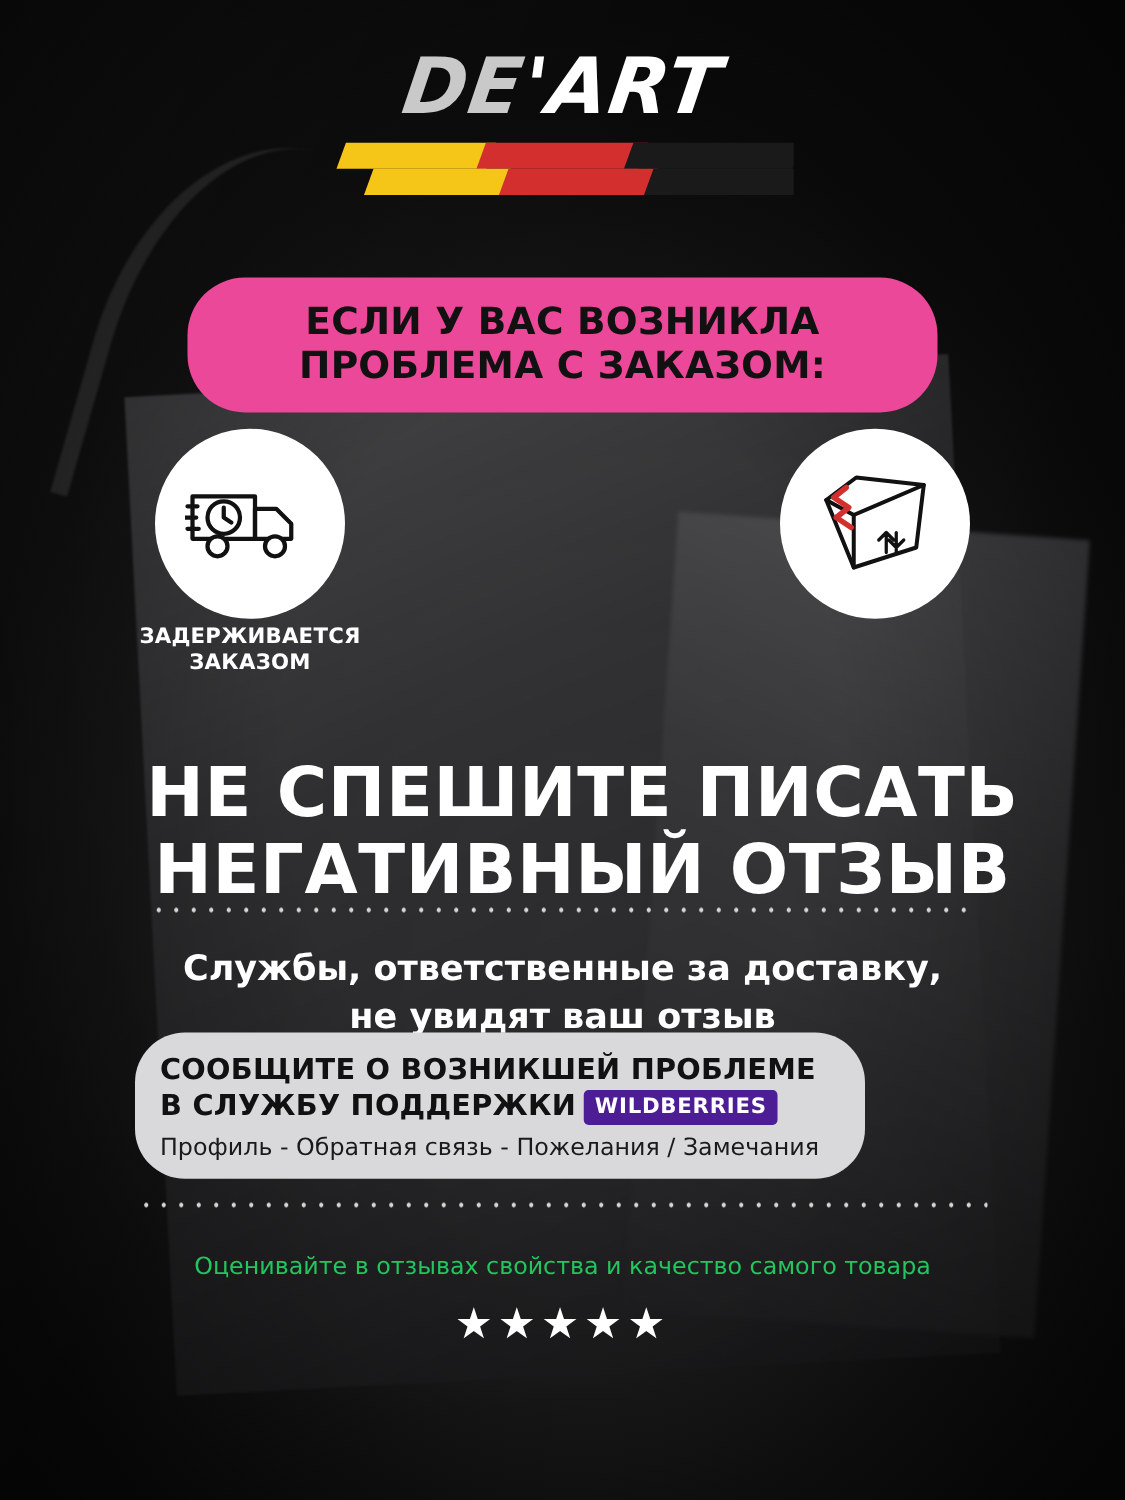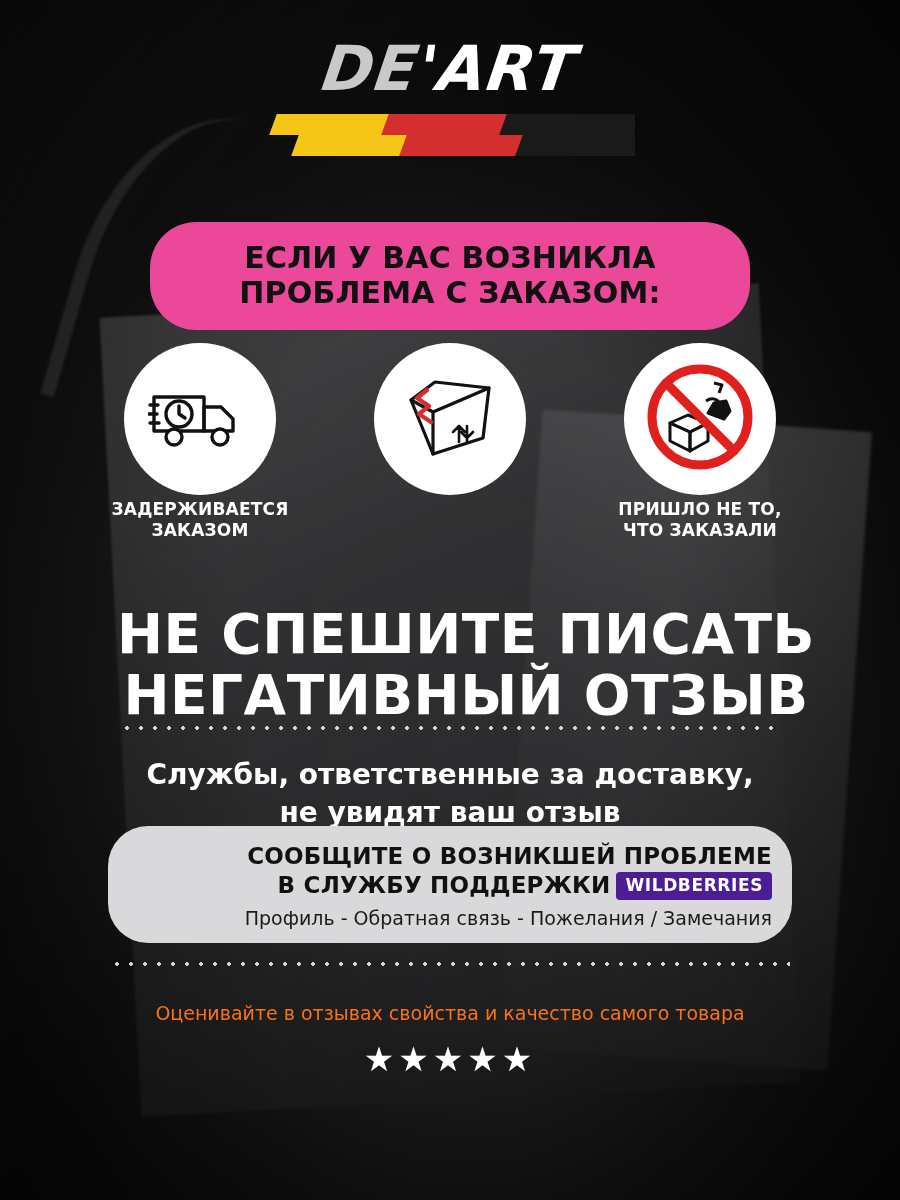--- a/index.html
+++ b/index.html
@@ -193,25 +193,25 @@
     font-size: 28px;
     line-height: 1.35;
     color: #fff;
   }
 
   
   .pill-support {
     position: absolute;
     left: 108px;
     top: 826px;
-    width: 684px;
+    width: 584px;
     background: #d9d9db;
     border-radius: 40px;
     padding: 16px 20px 14px;
-    text-align: right;
+    text-align: left;
   }
   .pill-support .t1 {
     font-family: "DejaVu Sans", sans-serif;
     font-weight: 700;
     font-size: 23px;
     line-height: 1.25;
     color: #111;
     letter-spacing: .2px;
   }
   .wb-badge {
@@ -237,21 +237,21 @@
 
   
   .footnote {
     position: absolute;
     left: 80px;
     top: 1002px;
     width: 740px;
     text-align: center;
     font-family: "DejaVu Sans", sans-serif;
     font-size: 19px;
-    color: #f97316;
+    color: #22c55e;
   }
   .stars {
     position: absolute;
     left: 0; right: 0;
     top: 1042px;
     text-align: center;
     color: #fff;
     font-size: 34px;
     letter-spacing: 4px;
     line-height: 1;
@@ -320,42 +320,20 @@
               <path d="M14 26 38 8l54 6-6 50-50 16z"></path>
               <path d="M14 26l22 12 56-24"></path>
               <path d="M36 38l0 42"></path>
               <path d="M30 16l-10 8 12 8-10 8 12 8" stroke="#d32f2f" stroke-width="4.4"></path>
               <path d="M62 52v16M56 58l6-6 6 6M70 68v-16M64 58l6 6 6-6" stroke-width="2.6"></path>
             </svg>
           </span>
         </div>
       </div>
 
-      <div class="icon-item">
-        <div class="circle">
-          <span>
-            <svg width="112" height="112" viewBox="0 0 112 112" fill="none">
-              <g stroke="#111" stroke-width="3" stroke-linejoin="round" fill="none">
-                <path d="M26 62 44 54l20 8-18 9z"></path>
-                <path d="M26 62v18l20 10V71z"></path>
-                <path d="M64 62v18L46 90V71z"></path>
-                <path d="M62 40c6-4 12-2 14 3l4 9"></path>
-                <path d="M64 52l16 6 6-8-4-10-12 2z" fill="#111"></path>
-                <path d="M70 22l8 2-3 8"></path>
-              </g>
-              <circle cx="56" cy="56" r="48" fill="none" stroke="#e01f1f" stroke-width="9"></circle>
-              <line x1="22" y1="22" x2="90" y2="90" stroke="#e01f1f" stroke-width="9" stroke-linecap="round"></line>
-            </svg>
-          </span>
-        </div>
-        <div class="icon-cap">
-          <span>ПРИШЛО НЕ ТО,</span><br>
-          <span>ЧТО ЗАКАЗАЛИ</span>
-        </div>
-      </div>
 
     </div>
 
     <div class="slogan">
       <span>НЕ СПЕШИТЕ ПИСАТЬ</span><br>
       <span>НЕГАТИВНЫЙ ОТЗЫВ</span>
     </div>
 
     <div class="dots dots-1"></div>
 

